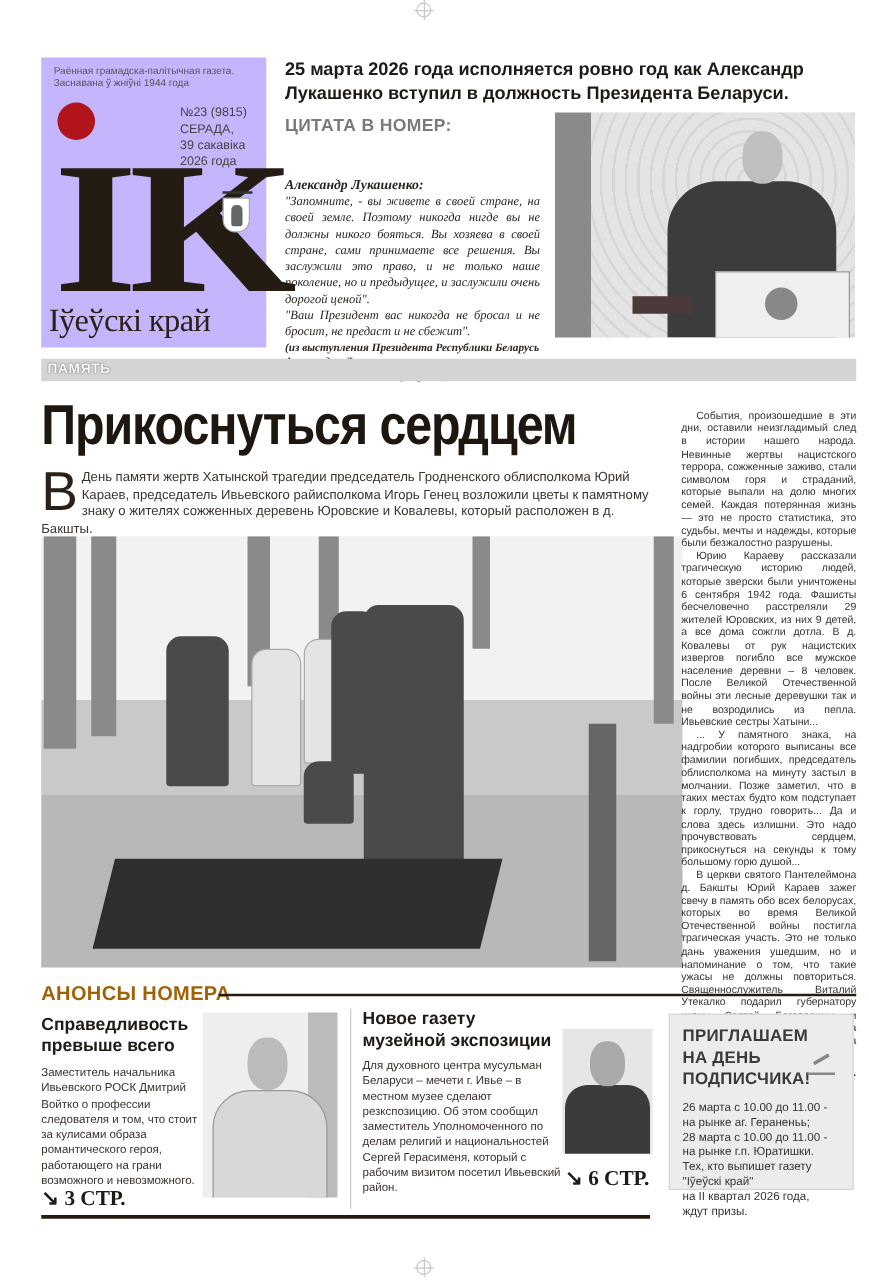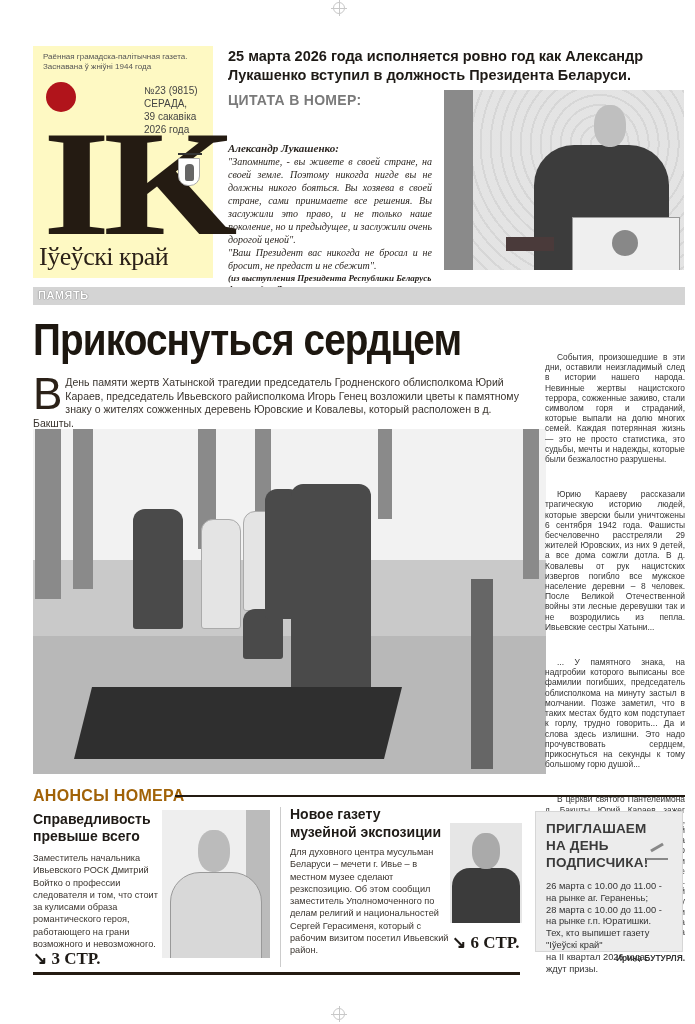--- a/index.html
+++ b/index.html
@@ -4,21 +4,21 @@
 <style>
   * { box-sizing: border-box; margin: 0; padding: 0; }
   html, body { width: 695px; height: 1024px; background: #ffffff; overflow: hidden; }
   body { position: relative; font-family: "Liberation Sans", sans-serif; color: #2a2520; }
 
   .reg-mark { position: absolute; left: 333px; width: 12px; height: 12px; border: 1px solid #c8c8c8; border-radius: 50%; }
   .reg-mark::before { content: ""; position: absolute; left: 5px; top: -3px; width: 1px; height: 16px; background: #c8c8c8; }
   .reg-mark::after { content: ""; position: absolute; top: 5px; left: -3px; width: 16px; height: 1px; background: #c8c8c8; }
 
   
-  .masthead { position: absolute; left: 33px; top: 46px; width: 180px; height: 232px; background: #fef9c3; }
+  .masthead { position: absolute; left: 33px; top: 46px; width: 180px; height: 232px; background: #c4b5fd; }
   .tagline { position: absolute; left: 10px; top: 6px; font-size: 8px; line-height: 10px; color: #555; font-family: "Liberation Sans", sans-serif; }
   .red-dot { position: absolute; left: 13px; top: 36px; width: 30px; height: 30px; border-radius: 50%; background: #b1141b; }
   .issue { position: absolute; left: 66px; top: 38px; font-size: 10px; line-height: 13px; color: #444; margin-left: 45px; }
   .ik-logo { position: absolute; left: 10px; top: 62px; font-family: "Liberation Serif", serif; font-size: 150px; line-height: 150px; color: #241b12; font-weight: bold; letter-spacing: -6px; transform: scaleX(1.15); transform-origin: left top; }
   .coat { position: absolute; left: 145px; top: 112px; width: 22px; height: 28px; border: 1px solid #aaa; border-radius: 0 0 10px 10px; background: #fff; }
   .coat::before { content: ""; position: absolute; left: -1px; top: -6px; width: 24px; height: 2px; background: #333; }
   .coat-figure { position: absolute; left: 6px; top: 5px; width: 9px; height: 17px; background: #666; border-radius: 4px 4px 2px 2px; }
   .title-word { position: absolute; left: 6px; top: 196px; font-size: 26px; color: #2b2118; font-family: Liberation Serif, serif; letter-spacing: -0.5px; }
 
   
@@ -47,21 +47,21 @@
 
   .photo-main { position: absolute; left: 33px; top: 429px; width: 513px; height: 345px; background: linear-gradient(180deg, #f2f2f2 0 38%, #c9c9c9 38% 60%, #b8b8b8 60% 100%); overflow: hidden; }
   .tree { position: absolute; background: #8a8a8a; }
   .person { position: absolute; background: #4a4a4a; border-radius: 12px 12px 3px 3px; }
   .person.light { background: #e4e4e4; border: 1px solid #aaa; }
   .slab { position: absolute; left: 50px; top: 258px; width: 310px; height: 72px; background: #2f2f2f; transform: skewX(-14deg); }
   .cross-v { position: absolute; left: 438px; top: 150px; width: 22px; height: 190px; background: #666; }
   .caption-main { position: absolute; right: 2px; top: 4px; background: rgba(255,255,255,0.85); font-size: 8.5px; padding: 1px 3px; color: #333; }
 
   .side-col { position: absolute; left: 545px; top: 327px; width: 140px; font-size: 8.4px; line-height: 10.2px; color: #333; text-align: justify; }
-  .side-col p { text-indent: 12px; margin-top: 25px; }
+  .side-col p { text-indent: 12px; }
   .side-col .sign { text-align: right; font-weight: bold; margin-top: 6px; text-indent: 0; }
 
   .rule-top { position: absolute; left: 175px; top: 795px; width: 510px; height: 2px; background: #241b12; }
   .ann-title { position: absolute; left: 33px; top: 787px; font-weight: bold; font-size: 16px; color: #a16207; letter-spacing: 0.3px; }
 
   .ann1-head { position: absolute; left: 33px; top: 811px; font-weight: bold; font-size: 14px; line-height: 17px; color: #1e1a16; }
   .ann1-body { position: absolute; left: 33px; top: 852px; width: 135px; font-size: 9.2px; line-height: 12.3px; color: #3a342e; }
   .ann-arrow { font-family: "Liberation Serif", serif; font-weight: bold; font-size: 17px; color: #1e1a16; }
   .ann1-arrow { position: absolute; left: 33px; top: 948px; }
   .photo-officer { position: absolute; left: 162px; top: 810px; width: 108px; height: 148px; background: linear-gradient(90deg, #eee 0 78%, #bbb 78% 100%); overflow: hidden; }

